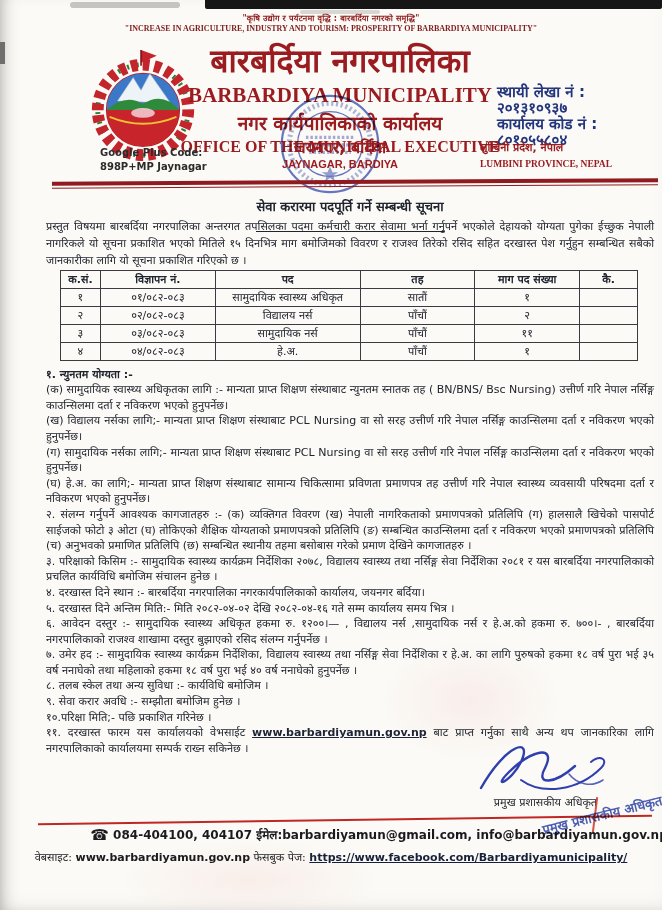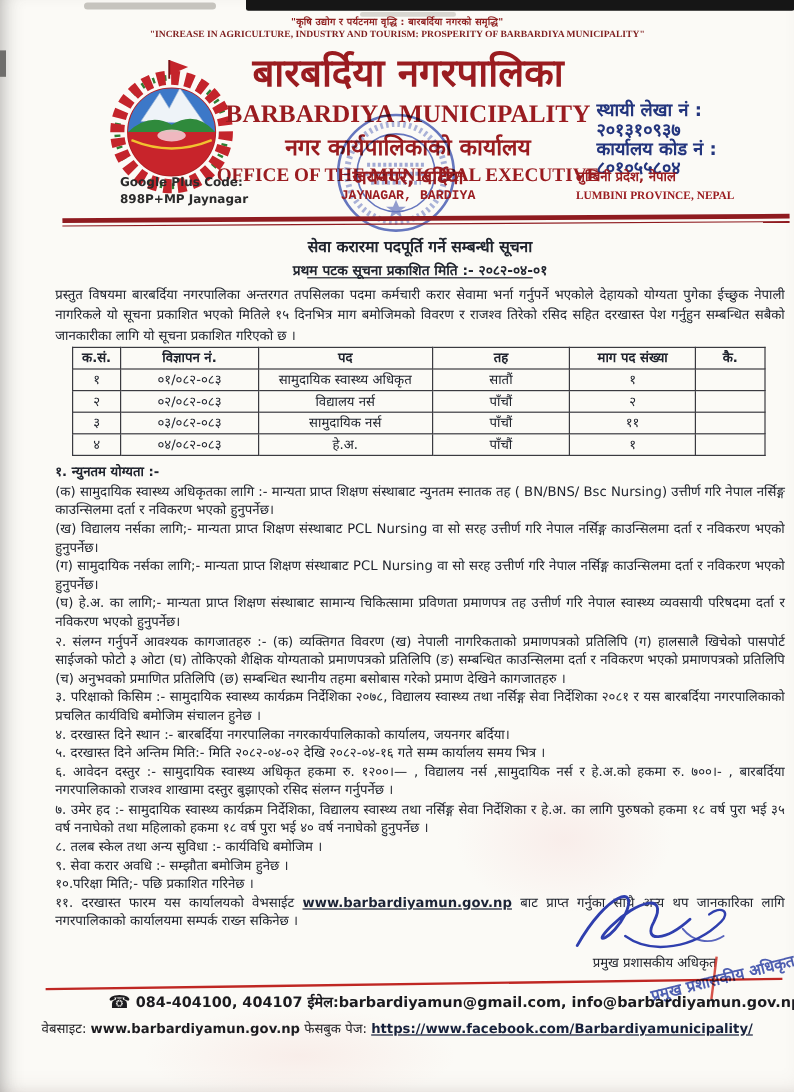--- a/index.html
+++ b/index.html
@@ -22,21 +22,21 @@
   .emblem{left:84px;top:48px;width:118px;height:118px;}
   .acct{left:497px;top:48px;width:160px;font-size:15px;font-weight:bold;color:#23357d;line-height:16px;margin-top:36px;}
   .hcol{left:150px;top:44px;width:380px;text-align:center;color:#9a1c20;}
   .h-np1{font-size:32px;font-weight:bold;line-height:34px;}
   .h-en1{font-size:21px;font-weight:bold;font-family:"Liberation Serif","DejaVu Serif",serif;line-height:30px;margin-top:2px;}
   .h-np2{font-size:19px;font-weight:bold;line-height:26px;}
   .h-en2{font-size:16px;font-weight:bold;font-family:"Liberation Serif","DejaVu Serif",serif;line-height:22px;text-align:center;}
   .gpc{left:100px;top:146px;width:130px;font-size:10px;color:#2b2b2b;line-height:14px;font-weight:bold;}
   .place{left:235px;top:140px;width:210px;text-align:center;color:#9a1c20;line-height:16px;}
   .place .np{font-size:16px;font-weight:bold;}
-  .place .en{font-size:11px;font-weight:bold;font-family:Liberation Mono, monospace;}
+  .place .en{font-size:11px;font-weight:bold;font-family:Liberation Sans, sans-serif;}
   .prov{left:480px;top:140px;width:150px;color:#9a1c20;line-height:16px;}
   .prov .np{font-size:11px;font-weight:bold;}
   .prov .en{font-size:9.5px;font-weight:bold;font-family:"Liberation Serif","DejaVu Serif",serif;}
   .stamp{left:276px;top:90px;width:108px;height:108px;opacity:.8;mix-blend-mode:multiply;}
   .rule-thick{left:52px;top:180px;width:606px;height:3.5px;background:#8f1b20;transform:rotate(-.35deg);}
   .rule-thin{left:52px;top:186px;width:606px;height:1.2px;background:#8f1b20;transform:rotate(-.35deg);}
   
   .doc{left:46px;top:199px;width:608px;font-size:11px;line-height:15.6px;color:#20242e;}
   .n-title{text-align:center;font-size:13px;font-weight:bold;margin-bottom:3px;}
   .n-title span{border-bottom:1.4px solid #20242e;padding-bottom:17px;}
@@ -133,21 +133,20 @@
   <div class="abs prov">
     <div class="np">लुम्बिनी प्रदेश, नेपाल</div>
     <div class="en">LUMBINI PROVINCE, NEPAL</div>
   </div>
 
   <div class="abs rule-thick"></div>
   <div class="abs rule-thin"></div>
 
   <div class="abs doc">
     <div class="n-title"><span>सेवा करारमा पदपूर्ति गर्ने सम्बन्धी सूचना</span></div>
-    <div class="n-pub">प्रथम पटक सूचना प्रकाशित मिति :- २०८२-०४-०१</div>
     <div class="n-intro">प्रस्तुत विषयमा बारबर्दिया नगरपालिका अन्तरगत तपसिलका पदमा कर्मचारी करार सेवामा भर्ना गर्नुपर्ने भएकोले देहायको योग्यता पुगेका ईच्छुक नेपाली नागरिकले यो सूचना प्रकाशित भएको मितिले १५ दिनभित्र माग बमोजिमको विवरण र राजश्व तिरेको रसिद सहित दरखास्त पेश गर्नुहुन सम्बन्धित सबैको जानकारीका लागि यो सूचना प्रकाशित गरिएको छ ।</div>
 
     <table class="postable">
       <colgroup>
           <col class="c0">
           <col class="c1">
           <col class="c2">
           <col class="c3">
           <col class="c4">
           <col class="c5">

